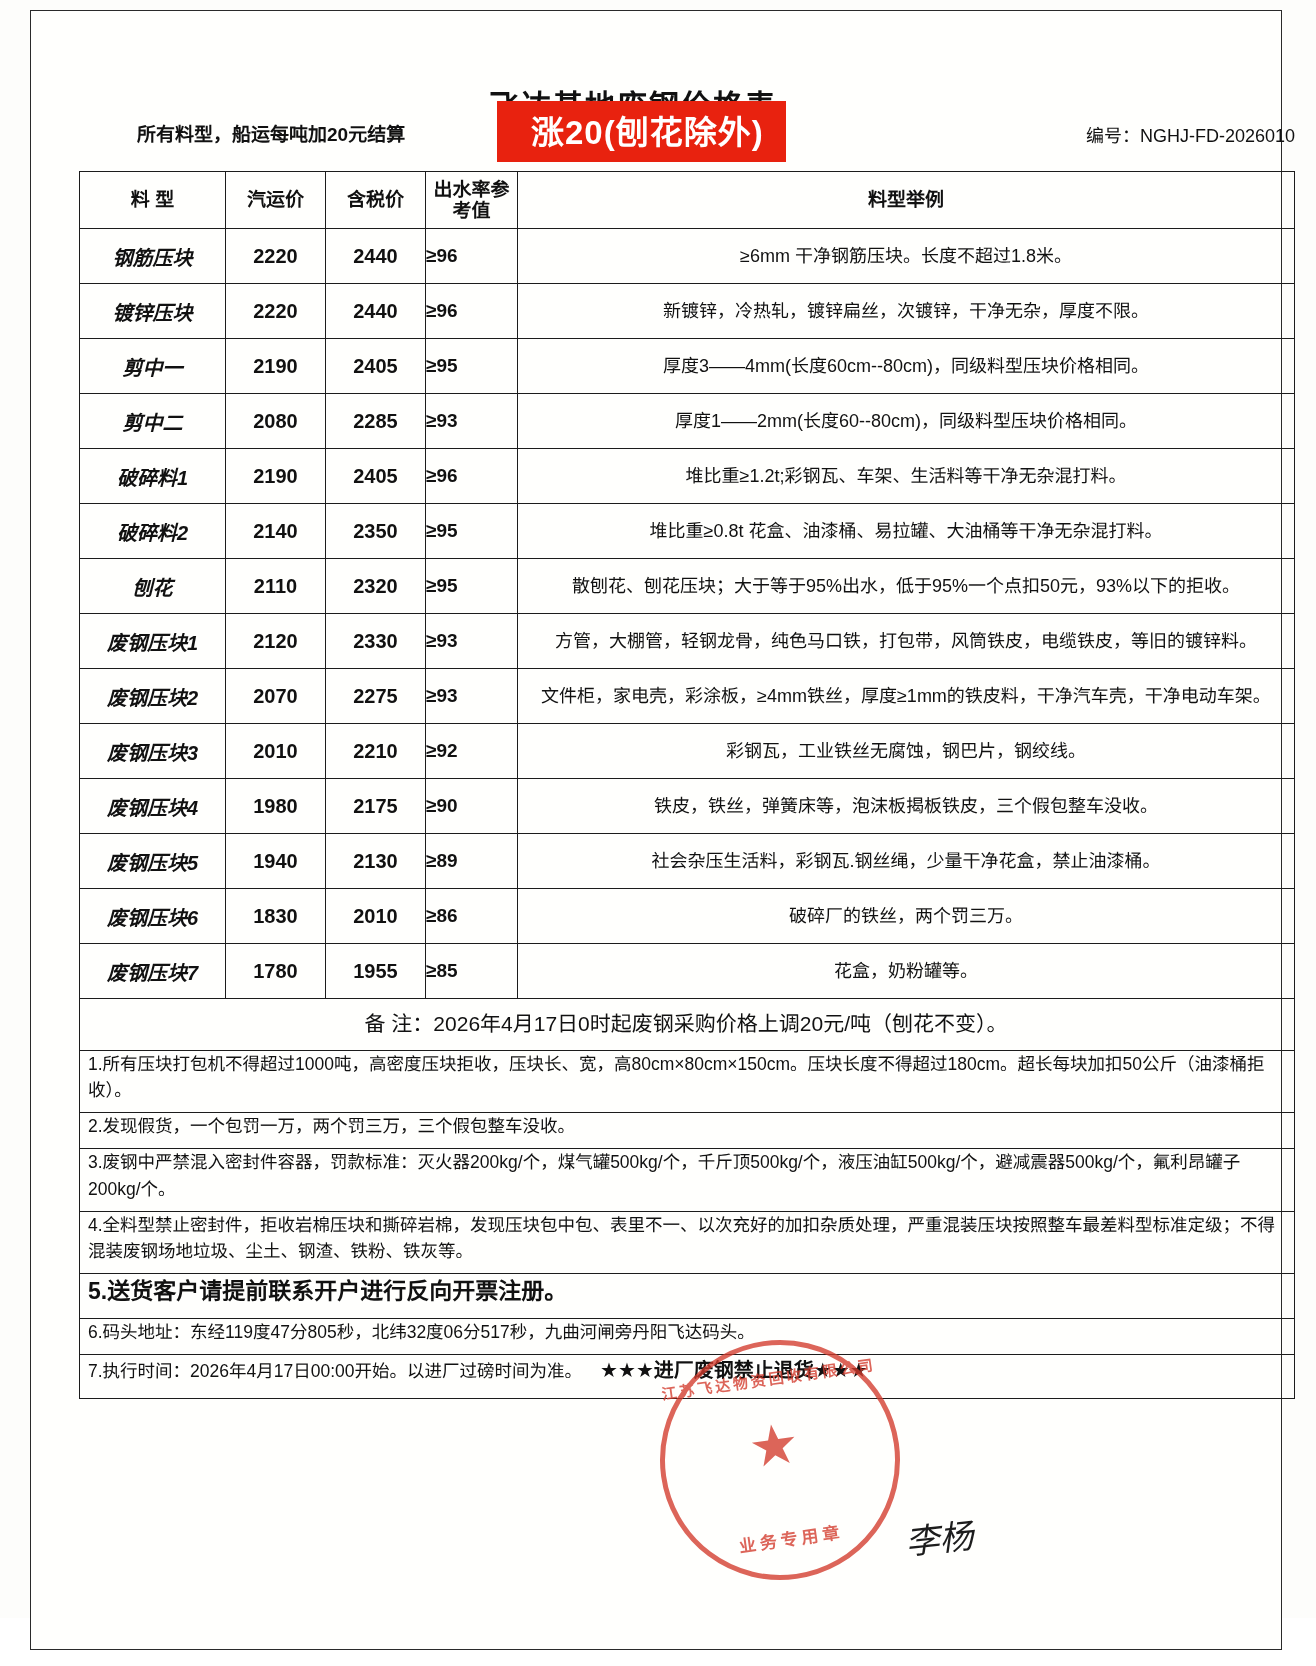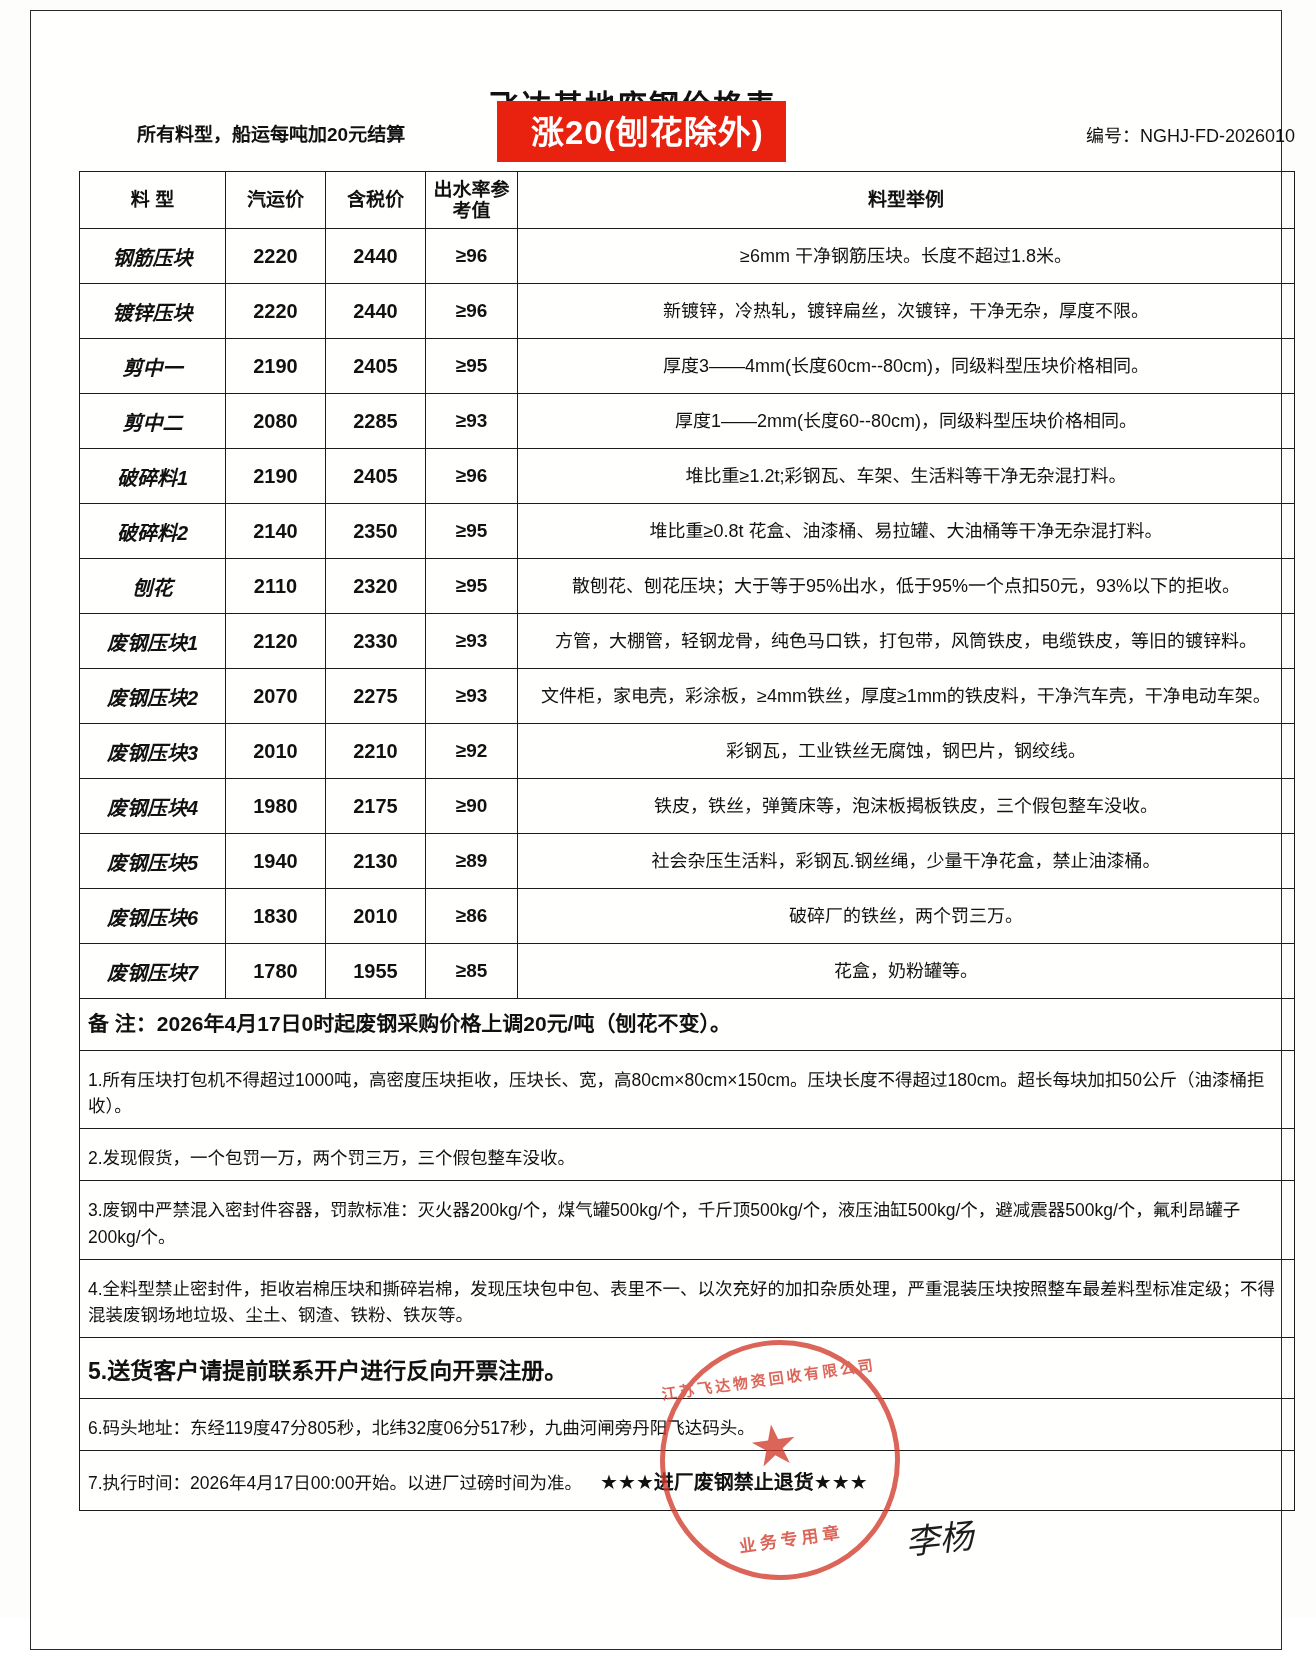--- a/index.html
+++ b/index.html
@@ -123,49 +123,50 @@
     font-weight: bold;
     height: 54px;
     font-style: italic;
   }
   td.c-num {
     text-align: center;
     font-size: 20px;
     font-weight: bold;
   }
   td.c-rate {
-    text-align: center;
+    text-align: left;
     font-size: 19px;
     font-weight: bold;
   }
   td.c-ex {
     font-size: 18px;
     padding: 6px 10px 6px 16px;
     line-height: 1.45;
     text-align: center;
   }
 
   
   .notes {
     width: 1216px;
     border: 1px solid #1c1c1c;
     border-top: none;
     box-sizing: border-box;
   }
   .note-line {
     border-bottom: 1px solid #1c1c1c;
-    padding: 16px 10px 9px 8px;
+    padding: 0 10px 9px 8px;
     font-size: 17.5px;
     line-height: 1.5;
   }
   .note-line:last-child { border-bottom: none; }
   .note-head {
     font-size: 21px;
-    font-weight: bold;
+    font-weight: normal;
     padding: 9px 10px 10px 8px;
+    text-align: center;
   }
   .note-big {
     font-size: 23px;
     font-weight: bold;
   }
   .note-last {
     position: relative;
     min-height: 34px;
   }
   .no-return {

